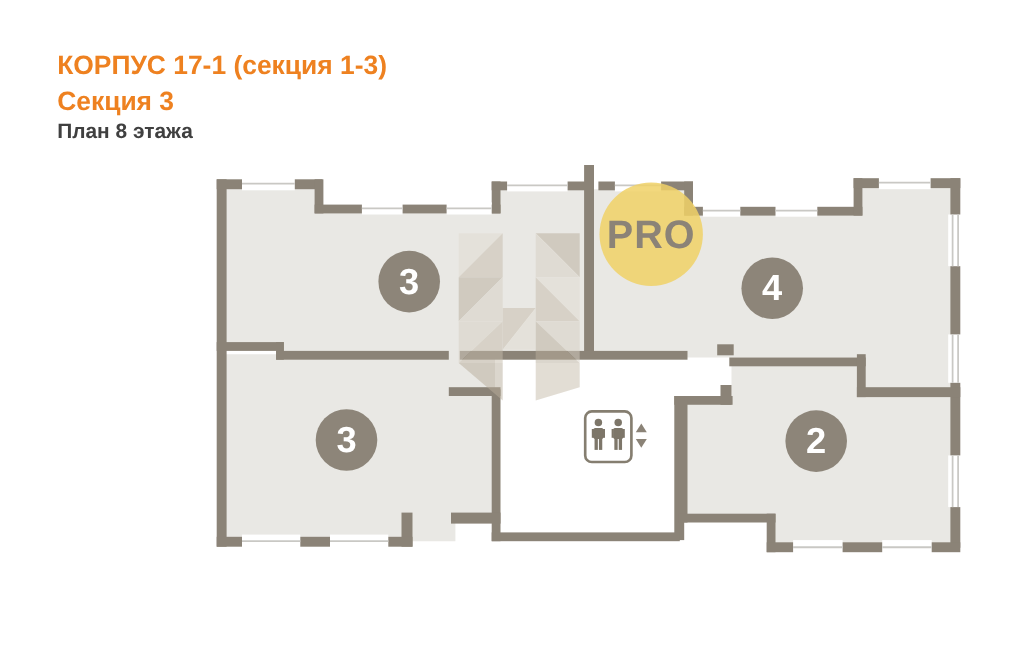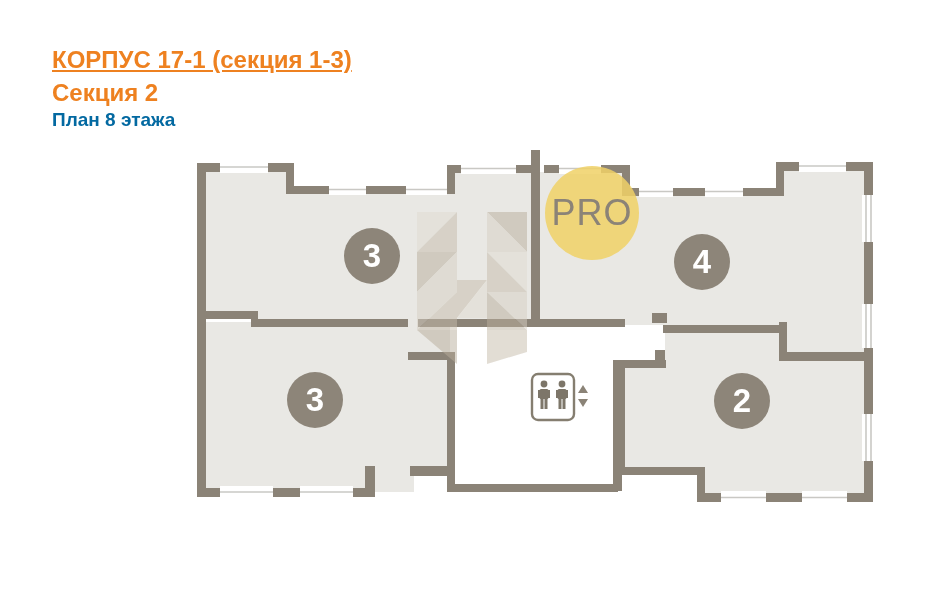--- a/index.html
+++ b/index.html
@@ -2,52 +2,52 @@
 <html><head>
 <meta charset="utf-8">
 <style>
   html,body{margin:0;padding:0;background:#ffffff;}
   body{width:941px;height:600px;position:relative;overflow:hidden;
        font-family:"Liberation Sans", sans-serif;}
   .page{position:absolute;inset:0;}
 
   
   .hdr-line{position:absolute;left:52px;white-space:nowrap;}
-  .hdr-building{top:46px;font-size:24px;font-weight:bold;color:#ee8120;text-decoration:underline;}
+  .hdr-building{top:46px;font-size:24px;font-weight:bold;color:#ee8120;}
   .hdr-section{top:79px;font-size:24px;font-weight:bold;color:#ee8120;}
-  .hdr-floor{top:109px;font-size:19px;font-weight:bold;color:#0369a1;}
+  .hdr-floor{top:109px;font-size:19px;font-weight:bold;color:#404040;}
 
   
   .badge{position:absolute;width:56px;height:56px;border-radius:50%;
          background:#8d8579;color:#ffffff;font-size:33px;font-weight:bold;
          display:flex;align-items:center;justify-content:center;
          user-select:none;}
   .badge-a3t{left:344px;top:228px;}
   .badge-a4 {left:674px;top:234px;}
   .badge-a3b{left:287px;top:372px;}
   .badge-a2 {left:714px;top:373px;}
 
   .pro-circle{position:absolute;left:545px;top:166px;width:94px;height:94px;
               border-radius:50%;background:rgba(240,209,102,0.85);
               display:flex;align-items:center;justify-content:center;
-              color:#8b8377;font-size:36px;letter-spacing:1px;font-weight:normal;}
+              color:#8b8377;font-size:36px;letter-spacing:1px;font-weight:bold;}
 
   .brand-text{position:absolute;left:413px;top:386px;font-size:18px;
               color:#a9a49b;letter-spacing:0.5px;white-space:nowrap;}
 
   svg{position:absolute;left:0;top:0;}
 </style>
 </head>
 <body>
 
 <div class="page">
 
   <div>
     <div class="hdr-line hdr-building">КОРПУС 17-1 (секция 1-3)</div>
-    <div class="hdr-line hdr-section">Секция 2</div>
+    <div class="hdr-line hdr-section">Секция 3</div>
     <div class="hdr-line hdr-floor">План 8 этажа</div>
   </div>
 
   <svg width="941" height="600" viewBox="0 0 941 600">
 
     <g fill="#e9e8e4">
       <polygon points="200,315 200,167 290,167 290,191 450,191 450,172 536,172 536,325 255,325 255,315"></polygon>
       <polygon points="540,172 626,172 626,194 780,194 780,167 868,167 868,355 785,355 785,325 540,325"></polygon>
       <polygon points="200,322 450,322 450,470 414,470 414,492 200,492"></polygon>
       <polygon points="665,329 783,329 783,357 868,357 868,496 700,496 700,471 623,471 623,368 665,368"></polygon>

